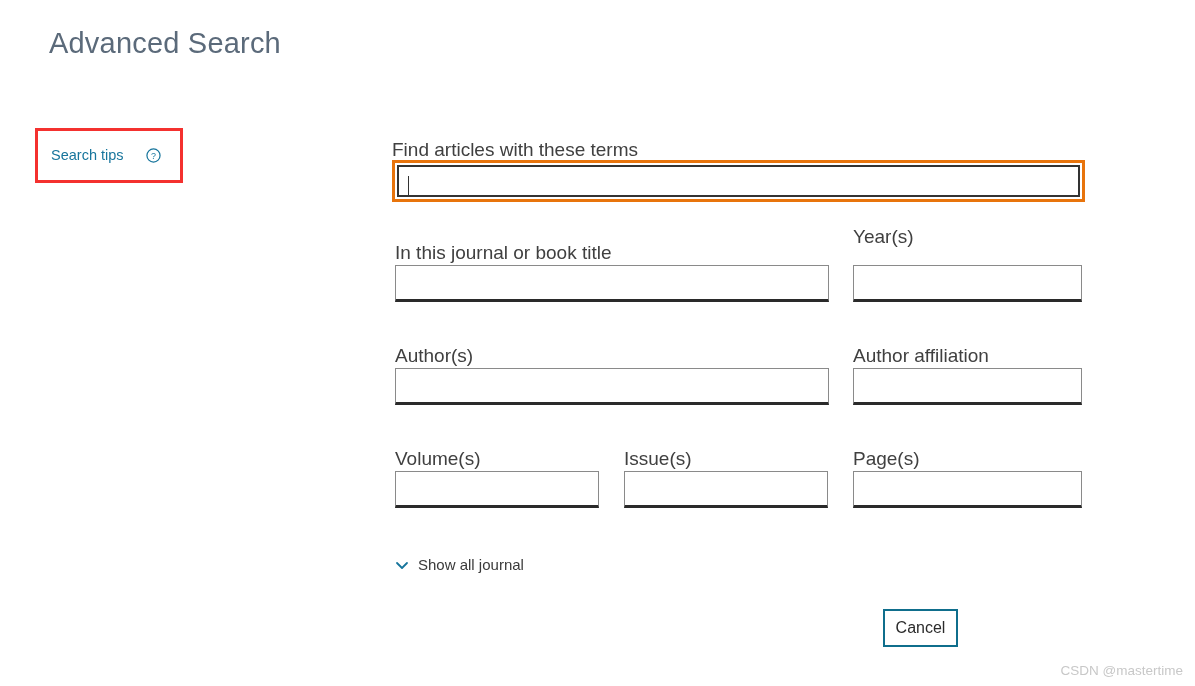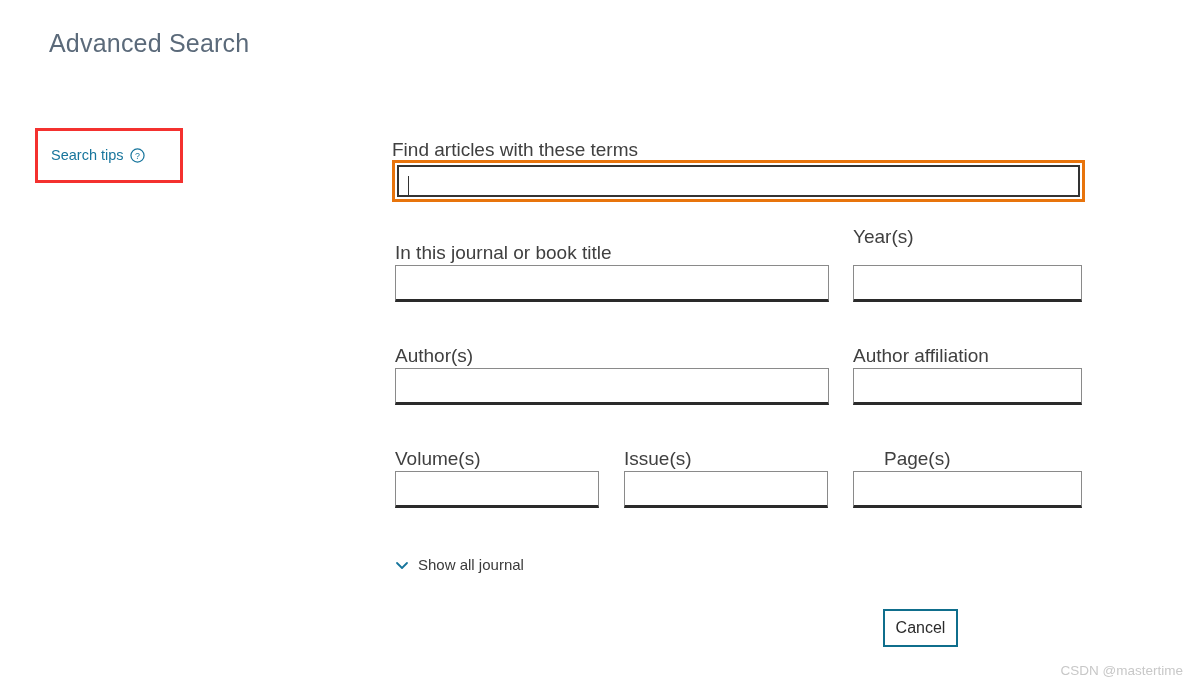--- a/index.html
+++ b/index.html
@@ -13,21 +13,21 @@
     font-family: "Liberation Sans", sans-serif;
     position: relative;
     overflow: hidden;
   }
 
   
   .page-title {
     position: absolute;
     left: 49px;
     top: 24px;
-    font-size: 25px;
+    font-size: 29px;
     font-weight: 400;
     color: #5b6a7a;
     letter-spacing: 0.2px;
     line-height: 38px;
     white-space: nowrap;
   }
 
   
   .search-tips-annotation {
     position: absolute;
@@ -37,21 +37,21 @@
     height: 49px;
     border: 3px solid #f4312f;
     box-sizing: content-box;
   }
   .search-tips-link {
     position: absolute;
     left: 51px;
     top: 146px;
     display: flex;
     align-items: center;
-    gap: 6px;
+    gap: 22px;
     color: #17759c;
     font-size: 14.5px;
     line-height: 18px;
     text-decoration: none;
     white-space: nowrap;
     cursor: pointer;
   }
   .search-tips-link .label { color: #17759c; }
   .help-icon {
     display: inline-block;
@@ -244,21 +244,21 @@
 
   <div class="field-label" style="left:853px; top:347px;">Author affiliation</div>
   <input class="text-input" type="text" style="left: 853px; top: 368px; width: 229px; height: 37px;" placeholder="">
 
   <div class="field-label" style="left:395px; top:450px;">Volume(s)</div>
   <input class="text-input" type="text" style="left: 395px; top: 471px; width: 204px; height: 37px;" placeholder="">
 
   <div class="field-label" style="left:624px; top:450px;">Issue(s)</div>
   <input class="text-input" type="text" style="left: 624px; top: 471px; width: 204px; height: 37px;" placeholder="">
 
-  <div class="field-label" style="left:884px; top:450px;">Page(s)</div>
+  <div class="field-label" style="left:853px; top:450px;">Page(s)</div>
   <input class="text-input" type="text" style="left: 853px; top: 471px; width: 229px; height: 37px;" placeholder="">
 
   <div class="show-all-fields">
     <span class="chevron-icon">
       <svg width="14" height="14" viewBox="0 0 14 14">
         <polyline points="2,5 7,10 12,5" fill="none" stroke="#17759c" stroke-width="1.8" stroke-linecap="round" stroke-linejoin="round"></polyline>
       </svg>
     </span>
     <span class="label">Show all journal</span>
   </div>

